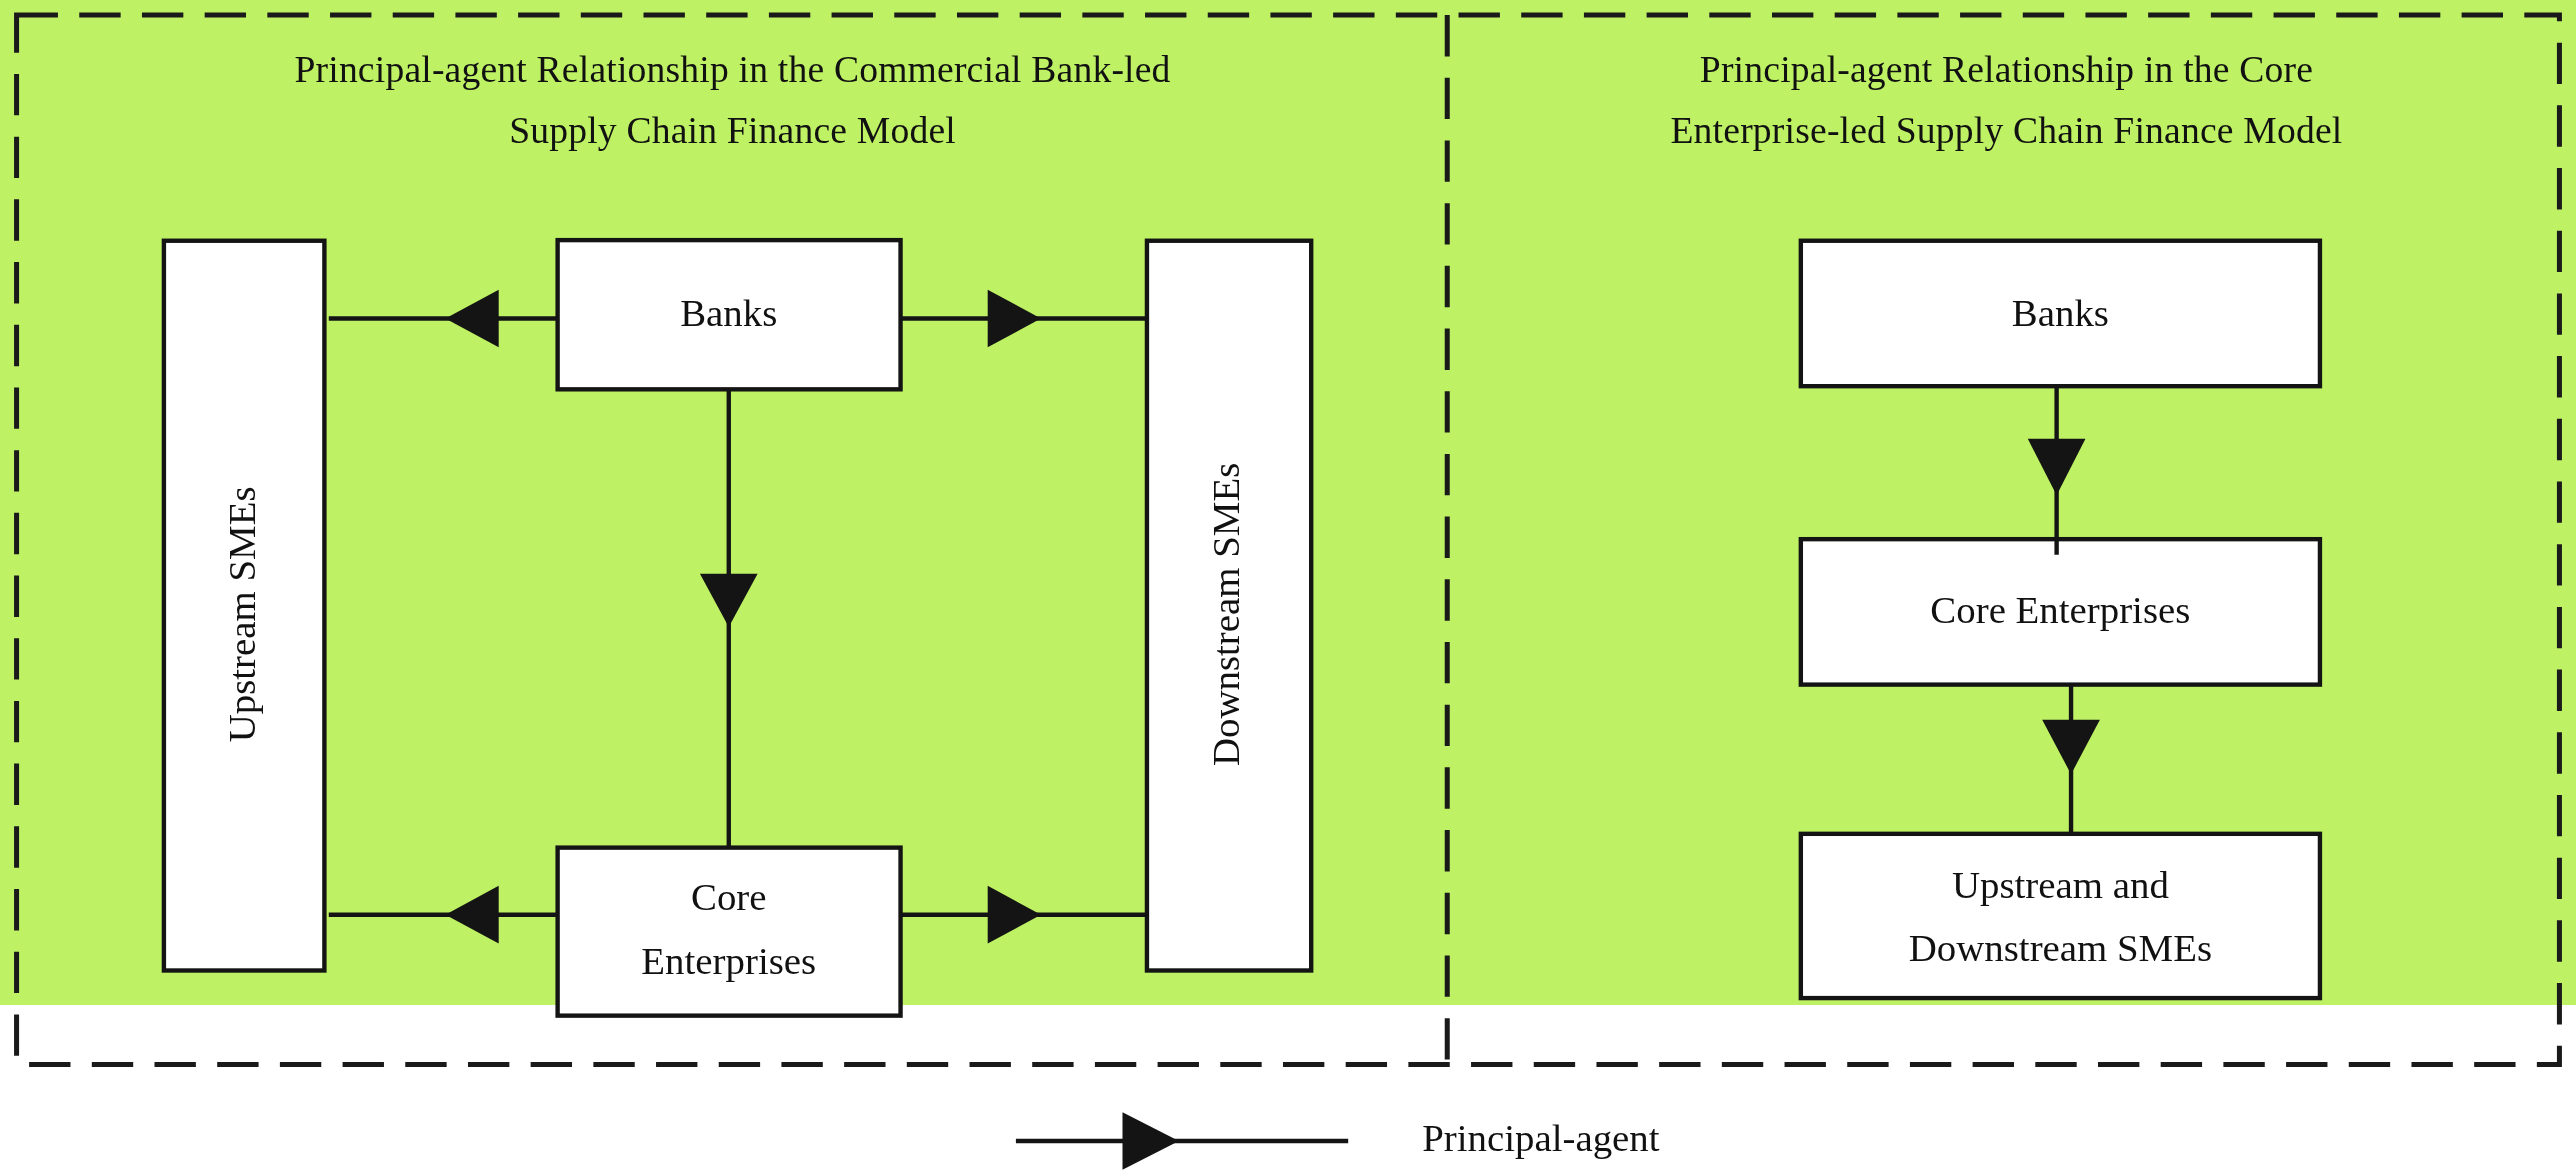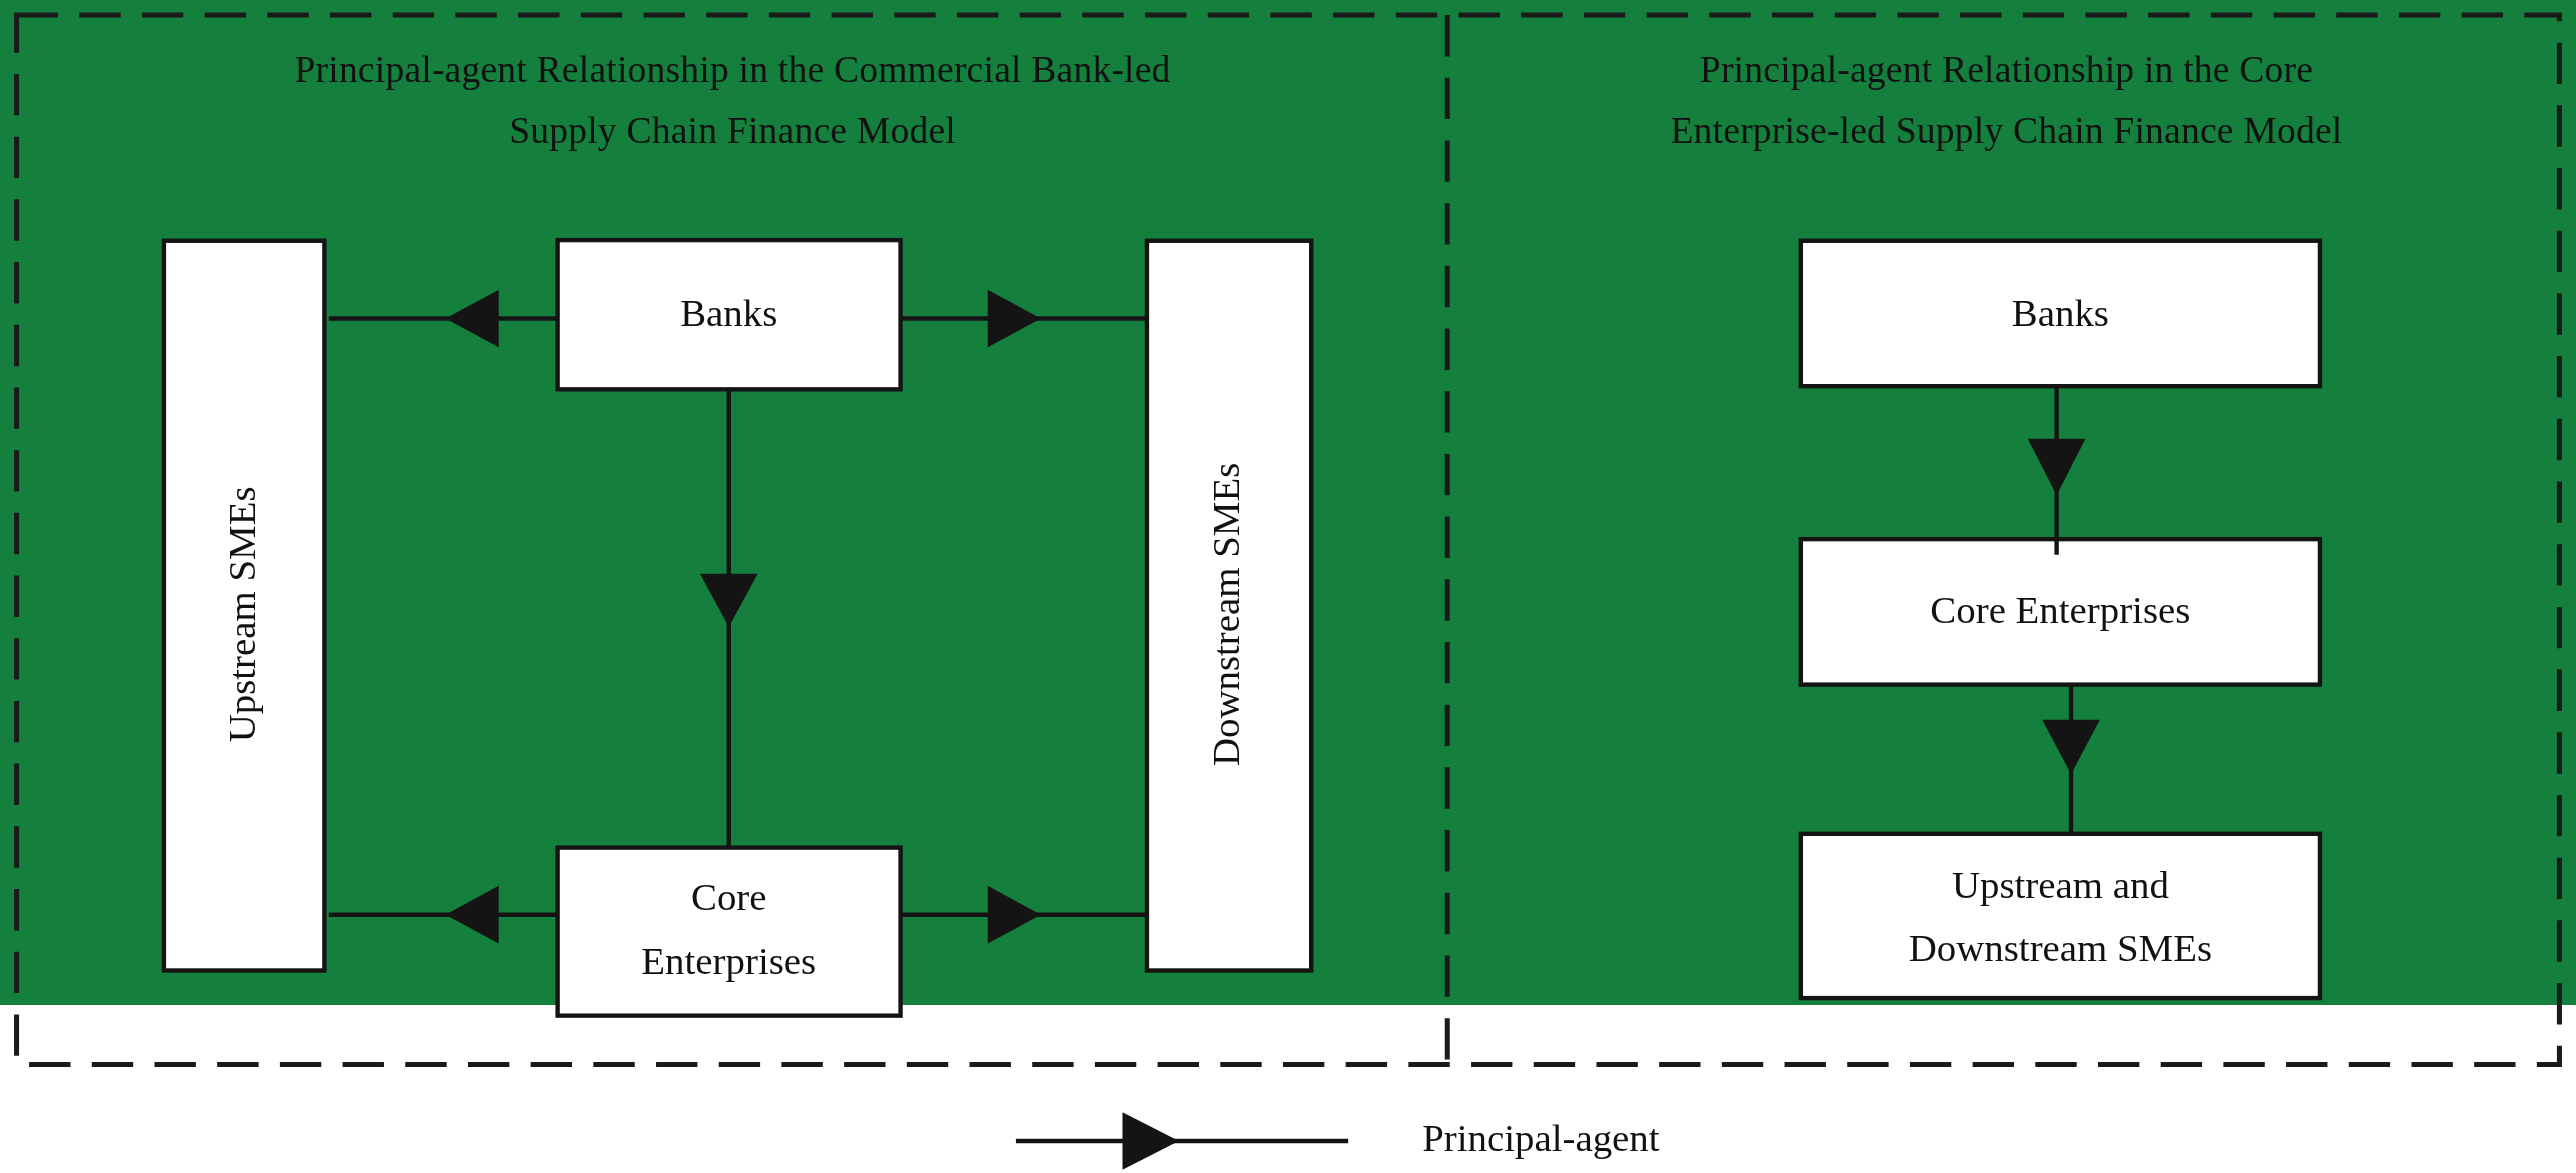--- a/index.html
+++ b/index.html
@@ -11,21 +11,21 @@
     width: 2576px;
     height: 1173px;
     font-family: "Liberation Serif", "DejaVu Serif", serif;
     color: #0d0d0d;
     overflow: hidden;
   }
   #figure-root {
     position: relative;
     width: 2576px;
     height: 1005px;
-    background: #15803d;
+    background: #bef264;
   }
   svg.figure-canvas {
     position: absolute;
     left: 0;
     top: 0;
     width: 2576px;
     height: 1173px;
     display: block;
   }
   

